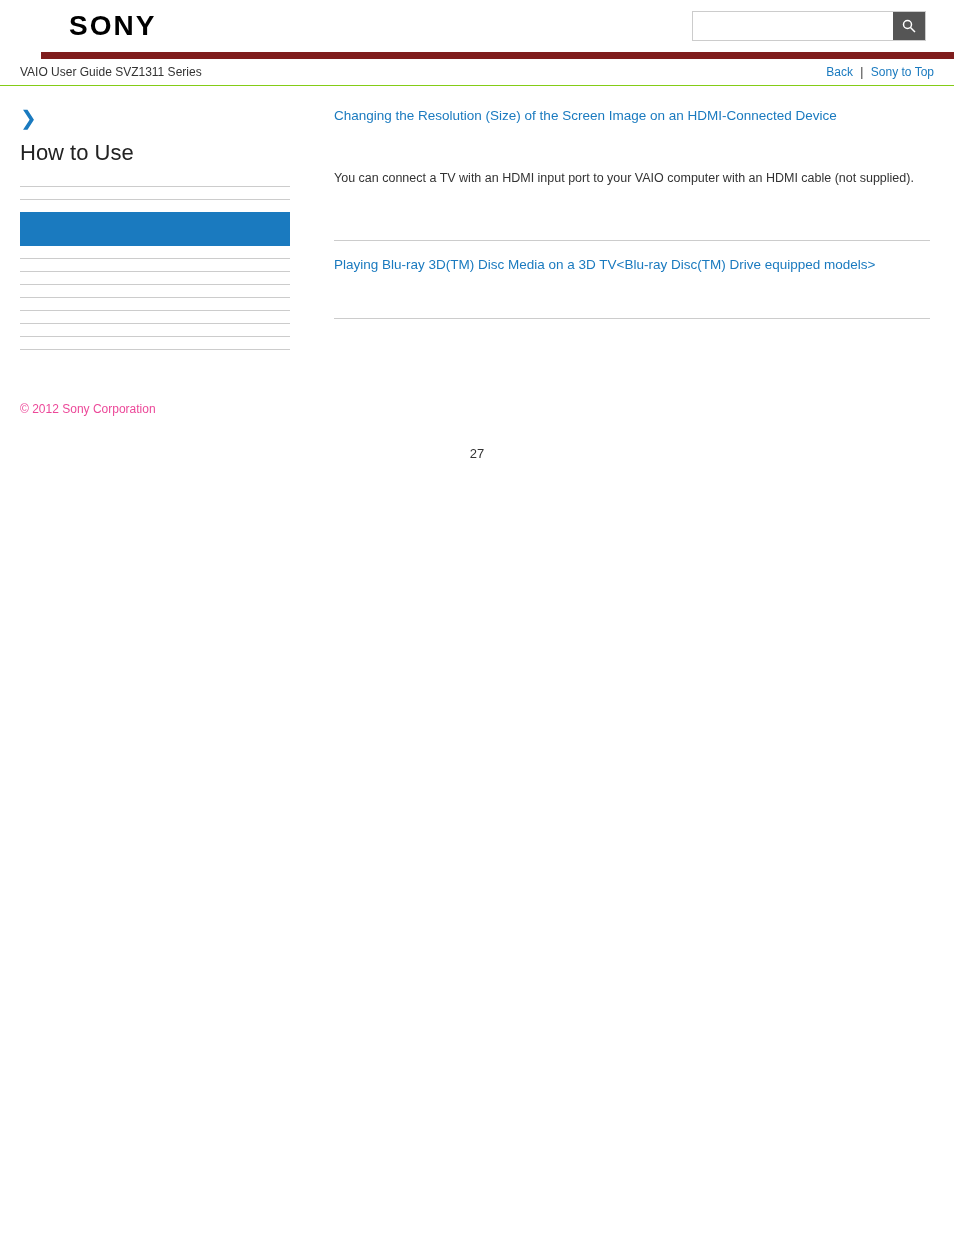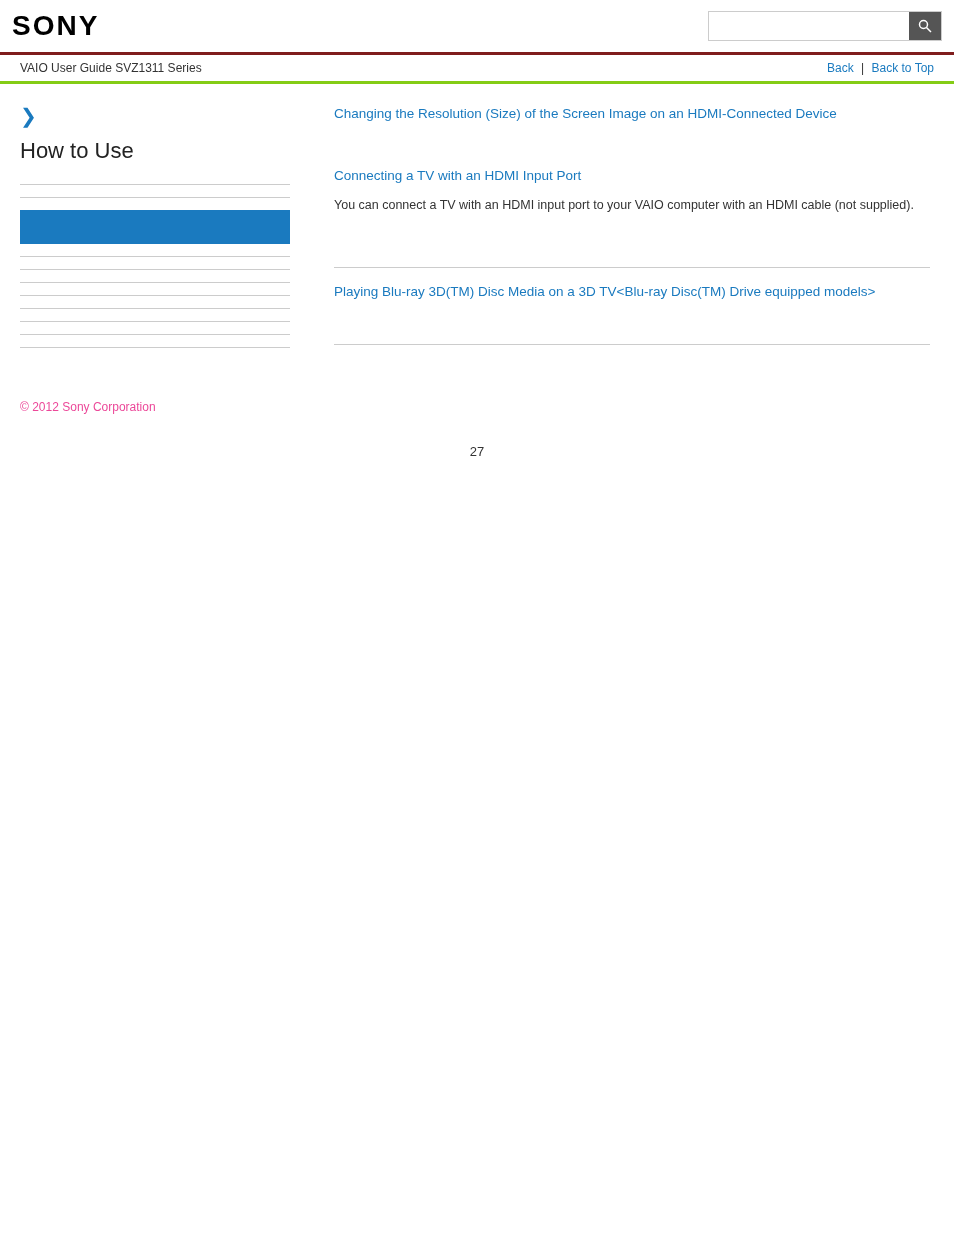--- a/index.html
+++ b/index.html
@@ -7,25 +7,26 @@
       font-family: Arial, sans-serif;
       font-size: 13px;
       color: #333;
       background: #fff;
       width: 954px;
       min-height: 1235px;
     }
 
     
     .header {
-      border-bottom: 3px solid #7f1d1d;
-      padding: 10px 12px;
+      border-bottom: 7px solid #7f1d1d;
+      padding: 10px 28px;
       display: flex;
       align-items: center;
       justify-content: space-between;
+      margin-left: 41px;
     }
     .sony-logo {
       font-size: 28px;
       font-weight: 900;
       letter-spacing: 2px;
       color: #000;
       font-family: 'Arial Black', Arial, sans-serif;
     }
     .search-box {
       display: flex;
@@ -52,21 +53,21 @@
       color: white;
       font-size: 14px;
     }
 
     
     .sub-header {
       padding: 6px 20px;
       display: flex;
       align-items: center;
       justify-content: space-between;
-      border-bottom: 3px solid #84cc16;
+      border-bottom: 1px solid #84cc16;
     }
     .guide-title {
       font-size: 12px;
       color: #333;
     }
     .nav-links {
       font-size: 12px;
     }
     .nav-links a {
       color: #1a7abf;
@@ -184,21 +185,21 @@
       </svg>
     </button>
   </div>
 </div>
 
 <div class="sub-header">
   <span class="guide-title">VAIO User Guide SVZ1311 Series</span>
   <div class="nav-links">
     <a href="#">Back</a>
     <span class="nav-separator">|</span>
-    <a href="#">Back to Top</a>
+    <a href="#">Sony to Top</a>
   </div>
 </div>
 
 <div class="main-container">
 
   <div class="sidebar">
     <span class="chevron-icon">❯</span>
     <div class="section-title">How to Use</div>
     <hr class="sidebar-divider">
     <hr class="sidebar-divider">
@@ -213,21 +214,20 @@
     <hr class="sidebar-divider">
   </div>
 
   <div class="content">
 
     <div class="content-section">
       <a href="#" class="content-link-title">Changing the Resolution (Size) of the Screen Image on an HDMI-Connected Device</a>
     </div>
 
     <div class="content-section">
-      <a href="#" class="content-link-title">Connecting a TV with an HDMI Input Port</a>
       <p class="content-paragraph">You can connect a TV with an HDMI input port to your VAIO computer with an HDMI cable (not supplied).</p>
     </div>
 
     <hr class="content-divider">
 
     <div class="content-section">
       <a href="#" class="content-link-title">Playing Blu-ray 3D(TM) Disc Media on a 3D TV&lt;Blu-ray Disc(TM) Drive equipped models&gt;</a>
     </div>
 
     <hr class="content-divider">

